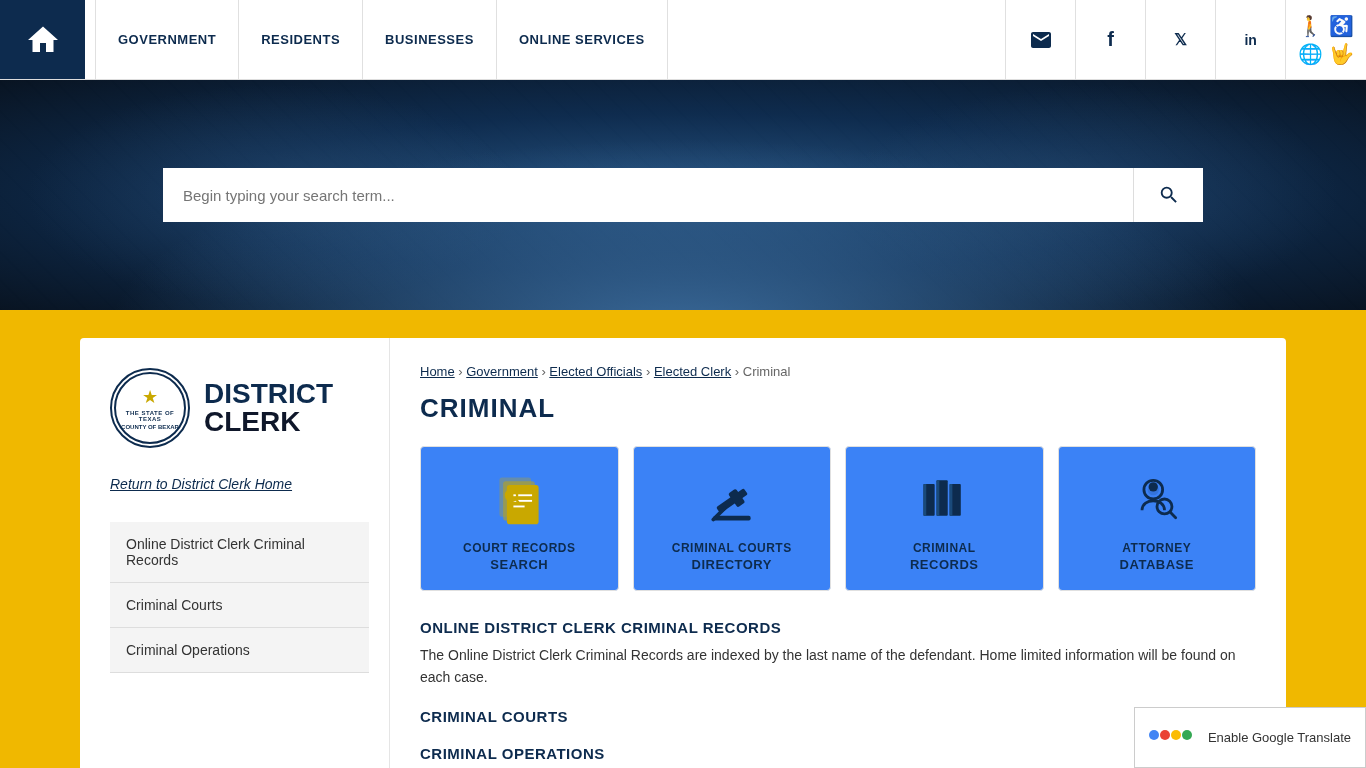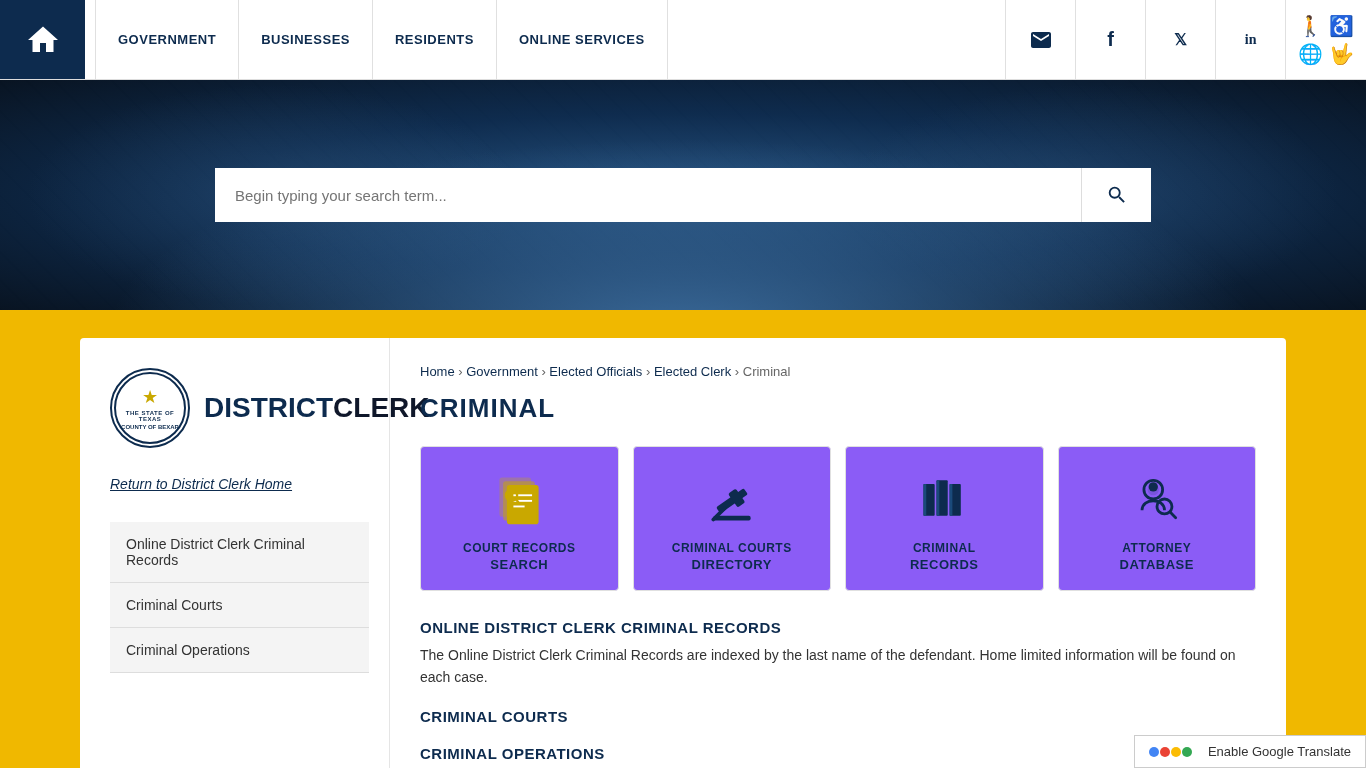--- a/index.html
+++ b/index.html
@@ -99,21 +99,21 @@
       position: absolute;
       inset: 0;
       background:
         radial-gradient(ellipse 60% 120% at 50% 110%, #3a6a9a 0%, transparent 70%),
         radial-gradient(ellipse 30% 80% at 20% 50%, rgba(60,100,140,0.3) 0%, transparent 60%),
         radial-gradient(ellipse 30% 80% at 80% 50%, rgba(60,100,140,0.3) 0%, transparent 60%);
     }
     .search-bar-wrap {
       position: relative;
       z-index: 2;
-      width: 936px;
+      width: 1040px;
       display: flex;
     }
     .search-bar-wrap input {
       flex: 1;
       height: 54px;
       border: none;
       padding: 0 20px;
       font-size: 15px;
       color: #999;
       outline: none;
@@ -189,21 +189,21 @@
       border: 2px solid #0d2b4e;
       display: flex;
       flex-direction: column;
       align-items: center;
       justify-content: center;
       gap: 2px;
     }
     .seal-star { color: #c9a800; font-size: 18px; }
     .seal-text-top { font-size: 6px; font-weight: bold; color: #0d2b4e; letter-spacing: 0.5px; }
     .seal-text-bot { font-size: 6px; font-weight: bold; color: #0d2b4e; }
-    .district-label { display: flex; flex-direction: row; }
+    .district-label { display: flex; flex-direction: column; }
     .district-word {
       font-size: 28px;
       font-weight: 700;
       color: #0d2b4e;
       line-height: 1;
     }
     .clerk-word {
       font-size: 28px;
       font-weight: 700;
       color: #0f172a;
@@ -233,39 +233,39 @@
     
     .main-content {
       flex: 1;
       padding: 26px 30px 30px 30px;
     }
     .breadcrumb {
       font-size: 13px;
       color: #666;
       margin-bottom: 14px;
     }
-    .breadcrumb a { color: #0d2b4e; cursor: pointer; }
+    .breadcrumb a { color: #0d2b4e; text-decoration: underline; cursor: pointer; }
     .breadcrumb span { color: #666; }
     .page-title {
       font-size: 26px;
       font-weight: 700;
       color: #0d2b4e;
       letter-spacing: 1px;
       margin-bottom: 22px;
     }
 
     
     .icon-grid {
       display: grid;
       grid-template-columns: repeat(4, 1fr);
       gap: 14px;
       margin-bottom: 28px;
     }
     .icon-card {
-      background: #8b5cf6;
+      background: #3b82f6;
       border: 1px solid #e0e0e0;
       border-radius: 4px;
       display: flex;
       flex-direction: column;
       align-items: center;
       justify-content: center;
       padding: 24px 10px 18px 10px;
       cursor: pointer;
       text-decoration: none;
       min-height: 140px;
@@ -318,23 +318,23 @@
       margin-top: 20px;
     }
 
     
     .google-translate-bar {
       position: fixed;
       bottom: 0;
       right: 0;
       background: #fff;
       border: 1px solid #ccc;
-      padding: 8px 14px;
-      display: flex;
-      align-items: center;
+      padding: 22px 14px;
+      display: flex;
+      align-items: flex-start;
       gap: 16px;
       font-size: 13px;
       color: #333;
       cursor: pointer;
       z-index: 1000;
     }
     .gt-logo {
       display: flex;
       gap: 1px;
     }
@@ -348,33 +348,33 @@
 <body>
 
 <nav class="top-nav">
   <div class="nav-home">
     <svg viewBox="0 0 24 24">
       <path d="M10 20v-6h4v6h5v-8h3L12 3 2 12h3v8z"></path>
     </svg>
   </div>
   <div class="nav-links">
     <a>GOVERNMENT</a>
+    <a>RESIDENTS</a>
     <a>BUSINESSES</a>
-    <a>RESIDENTS</a>
     <a>ONLINE SERVICES</a>
   </div>
   <div class="nav-social">
     <a title="Email">
       <svg width="24" height="24" viewBox="0 0 24 24" fill="#0d2b4e">
         <path d="M20 4H4c-1.1 0-2 .9-2 2v12c0 1.1.9 2 2 2h16c1.1 0 2-.9 2-2V6c0-1.1-.9-2-2-2zm0 4l-8 5-8-5V6l8 5 8-5v2z"></path>
       </svg>
     </a>
     <a title="Facebook" style="font-weight:900;font-size:20px;color:#0d2b4e;text-decoration:none;">f</a>
     <a title="Twitter" style="font-weight:700;font-size:16px;color:#0d2b4e;text-decoration:none;">𝕏</a>
-    <a title="LinkedIn" style="font-weight:700;font-size:14px;color:#0d2b4e;text-decoration:none;font-family:Liberation Serif, serif;">in</a>
+    <a title="LinkedIn" style="font-weight:700;font-size:14px;color:#0d2b4e;text-decoration:none;font-family:Liberation Sans, sans-serif;">in</a>
   </div>
   <div class="nav-accessibility">
     <div class="nav-accessibility-row">
       <span title="Accessibility">🚶</span>
       <span title="Wheelchair">♿</span>
     </div>
     <div class="nav-accessibility-row">
       <span title="Translate">🌐</span>
       <span title="Sign Language">🤟</span>
     </div>

